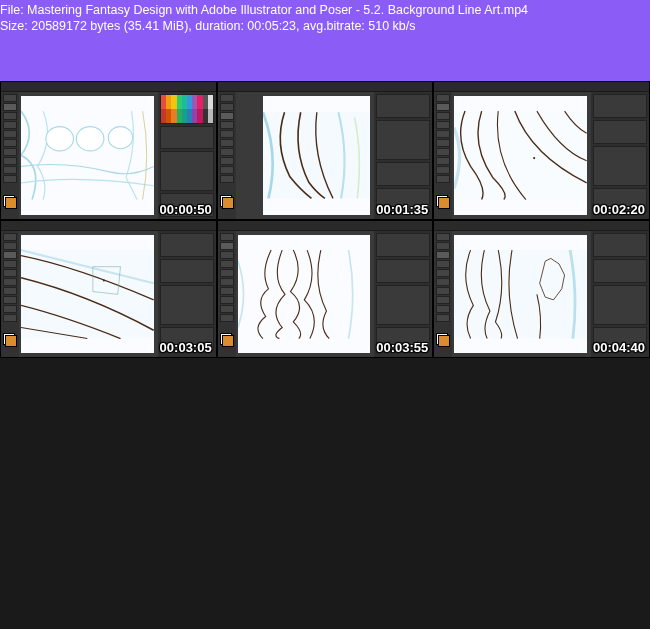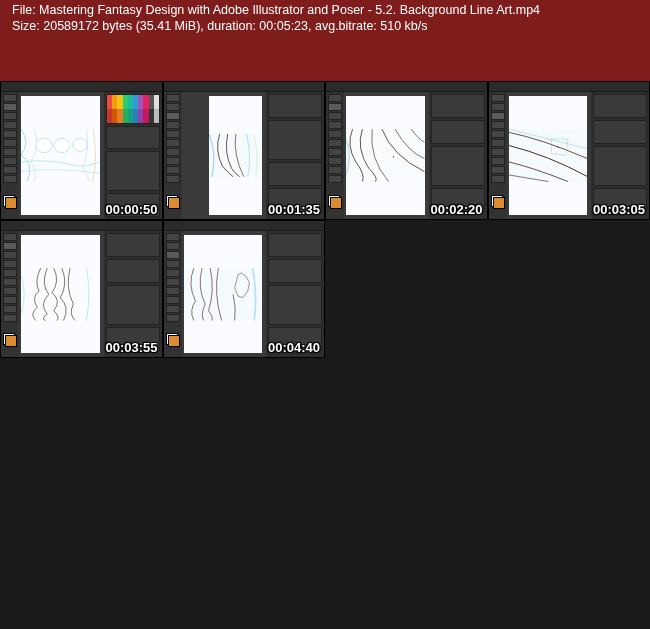--- a/index.html
+++ b/index.html
@@ -1,18 +1,18 @@
 <!DOCTYPE html>
 <html><head>
 <meta charset="utf-8">
 <style>
 *{margin:0;padding:0;box-sizing:border-box}
 body{width:650px;height:629px;background:#1a1a1a;font-family:Verdana,sans-serif;overflow:hidden}
-.header{background:#7f1d1d;color:#fff;padding:2px 12px;font-size:12.5px;line-height:16px;height:81px}
-.grid{display:grid;grid-template-columns:1fr 1fr 1fr 1fr;grid-template-rows:1fr 1fr 1fr;height:416px}
+.header{background:#8b5cf6;color:#fff;padding:2px 0;font-size:12.5px;line-height:16px;height:81px}
+.grid{display:grid;grid-template-columns:1fr 1fr 1fr;grid-template-rows:1fr 1fr 1fr;height:416px}
 .thumb{position:relative;background:#3a3a3a;border:1px solid #000}
 .ui{position:absolute;inset:0}
 .menubar{height:10px;background:#2a2a2a;border-bottom:1px solid #1a1a1a}
 .toolbar-left{position:absolute;left:0;top:10px;width:18px;bottom:0;background:#323232;display:flex;flex-direction:column;gap:1px;padding:2px}
 .tool{width:14px;height:8px;background:#444;border:1px solid #222}
 .tool.active{background:#5a5a5a}
 .panel-right{position:absolute;right:0;top:10px;width:58px;bottom:0;background:#2e2e2e;padding:2px;display:flex;flex-direction:column;gap:2px}
 .panel-block{background:#3a3a3a;border:1px solid #222;height:24px}
 .panel-block.tall{height:40px}
 .swatch{height:30px;background:linear-gradient(90deg,#e74c3c 0 10%,#f39c12 10% 20%,#f1c40f 20% 30%,#2ecc71 30% 40%,#1abc9c 40% 50%,#3498db 50% 60%,#9b59b6 60% 70%,#e91e63 70% 80%,#555 80% 90%,#ddd 90% 100%),linear-gradient(90deg,#c0392b 0 10%,#d35400 10% 20%,#e67e22 20% 30%,#27ae60 30% 40%,#16a085 40% 50%,#2980b9 50% 60%,#8e44ad 60% 70%,#c2185b 70% 80%,#333 80% 90%,#bbb 90% 100%);background-size:100% 50%,100% 50%;background-position:0 0,0 100%;background-repeat:no-repeat;border:1px solid #222}

